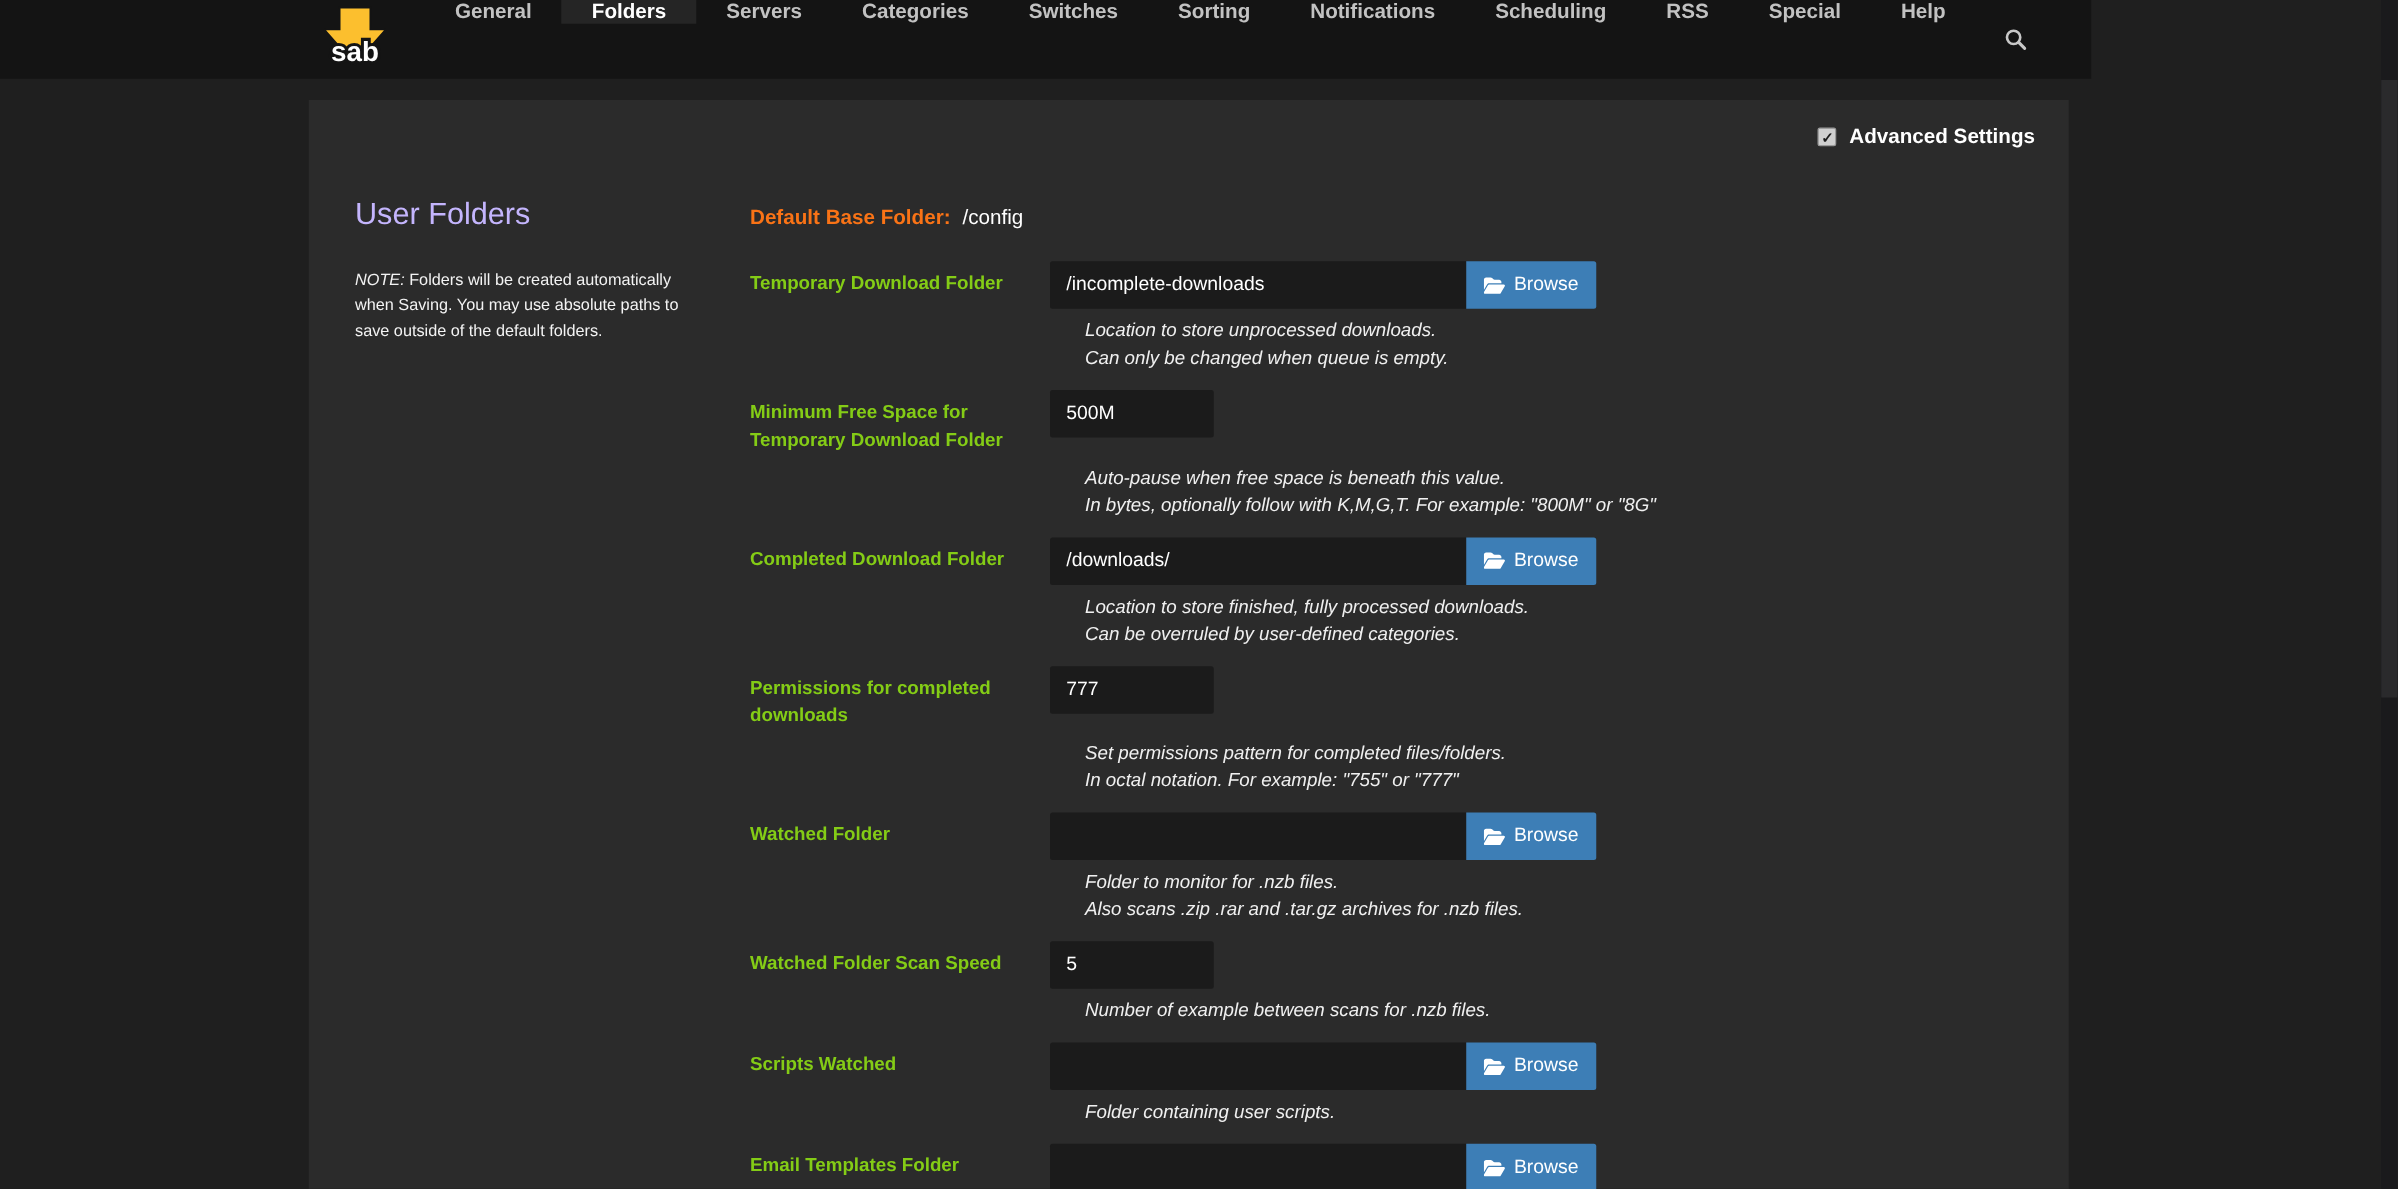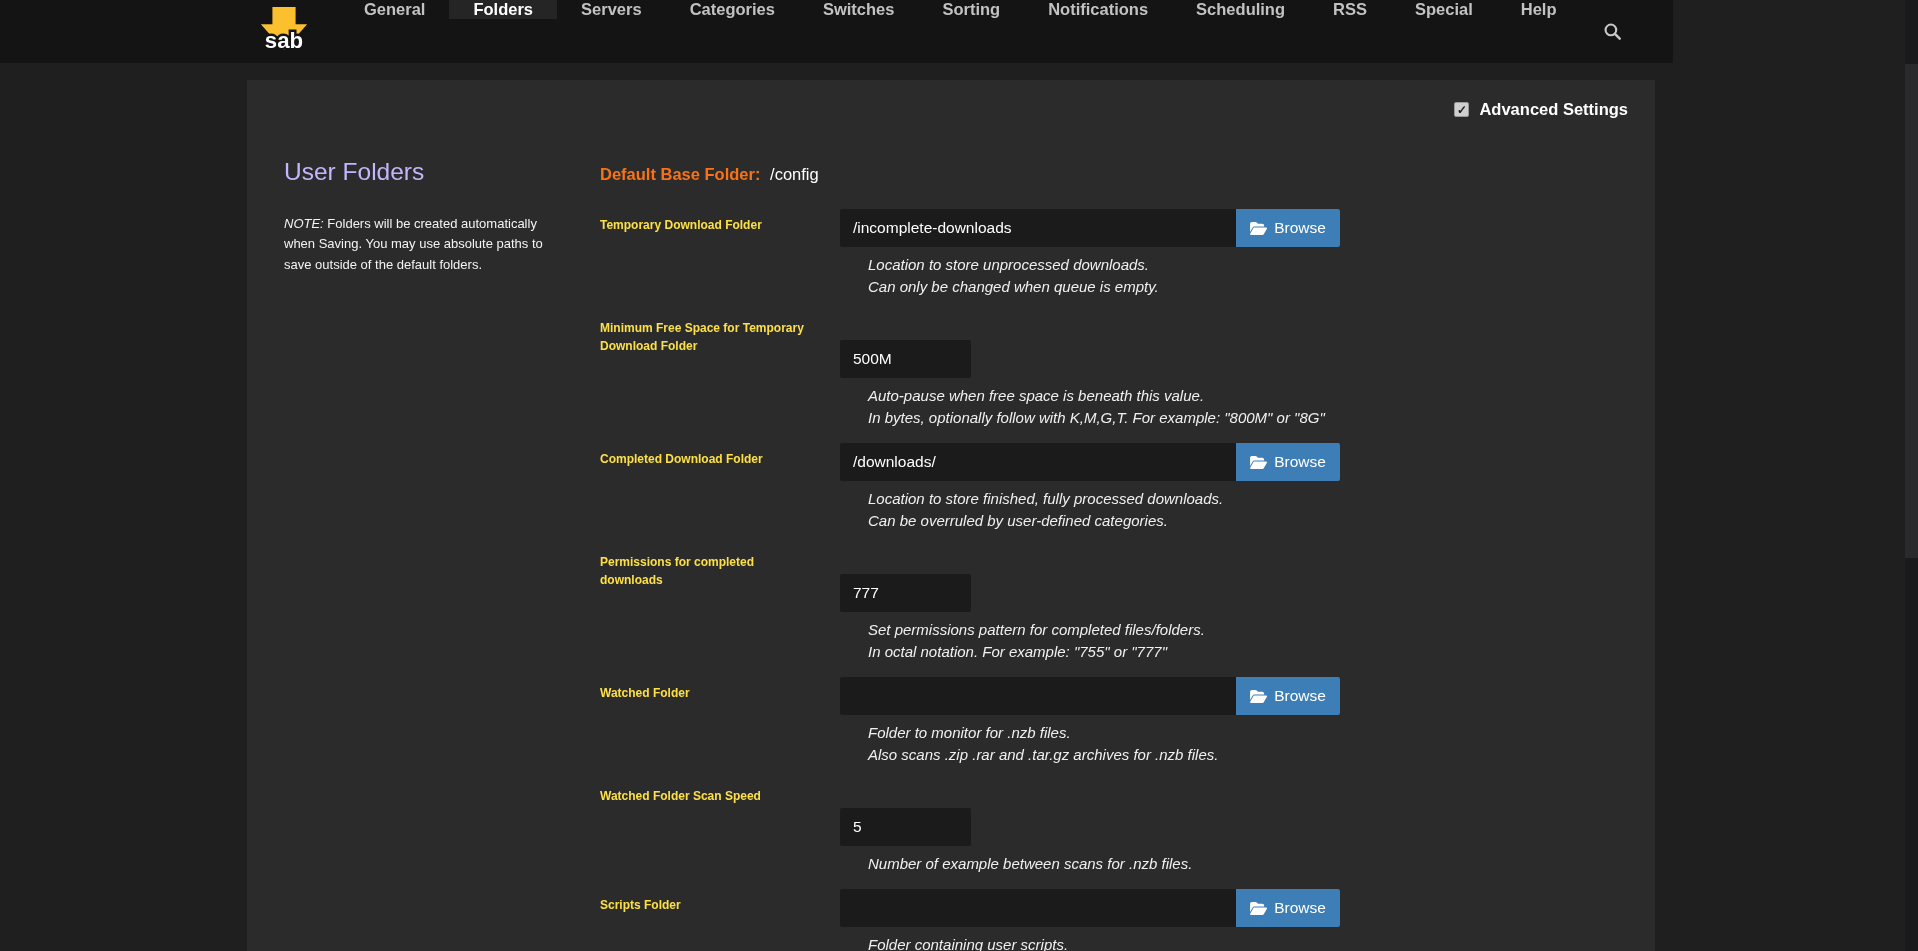--- a/index.html
+++ b/index.html
@@ -83,35 +83,35 @@
   
   .form-col { flex: 1; }
   .base-folder { margin-top: 7px; margin-bottom: 25px; font-size: 16.5px; }
   .base-folder-label { font-weight: 700; color: #f97316; }
   .base-folder-value { font-weight: 400; color: #ffffff; margin-left: 5px; }
 
   .field-row { margin-bottom: 14px; }
   .field-main { display: flex; align-items: flex-start; }
   .field-label {
     width: 240px; padding-right: 28px; padding-top: 7px;
-    font-size: 12px; font-weight: 700; color: #fde047;
+    font-size: 15px; font-weight: 700; color: #84cc16;
     line-height: 1.52;
     flex-shrink: 0;
   }
   .field-input {
-    height: 38px; width: 396px;
+    height: 38px; width: 333px;
     background: #1b1b1b;
     border: none; outline: none;
     border-radius: 2px 0 0 2px;
     color: #fff;
     font-family: "Liberation Sans", sans-serif;
     font-size: 15.5px;
     padding: 0 13px;
   }
-  .field-input.short { width: 131px; border-radius: 2px; margin-top: 28px; }
+  .field-input.short { width: 131px; border-radius: 2px; }
   .browse-btn {
     height: 38px; width: 104px;
     background: #3d7eb6;
     border: none; outline: none;
     border-radius: 0 2px 2px 0;
     color: #fff;
     font-family: "Liberation Sans", sans-serif;
     font-size: 15.5px;
     display: flex; align-items: center; justify-content: center;
     gap: 7px;
@@ -258,21 +258,21 @@
       <input class="field-input short" type="text" value="5" style="">
 
     </div>
     <div class="field-help">
               <div>Number of example between scans for .nzb files.</div>
             </div>
   </div>
 
   <div class="field-row">
     <div class="field-main">
-      <div class="field-label">Scripts Folder</div>
+      <div class="field-label">Scripts Watched</div>
       <input class="field-input" type="text" style="">
       <button class="browse-btn">
         <svg width="17" height="15" viewBox="0 0 576 512">
           <path fill="#ffffff" d="M88.7 223.8L0 375.8V96C0 60.7 28.7 32 64 32H181.5c17 0 33.3 6.7 45.3 18.7l26.5 26.5c12 12 28.3 18.7 45.3 18.7H416c35.3 0 64 28.7 64 64v32H144c-22.8 0-43.8 12.1-55.3 31.8zm27.6 16.1C122.1 230 132.6 224 144 224H544c11.5 0 22 6.1 27.7 16.1s5.7 22.2-.1 32.1l-112 192C453.9 474 443.4 480 432 480H32c-11.5 0-22-6.1-27.7-16.1s-5.7-22.2 .1-32.1l112-192z"></path>
         </svg>
         <span>Browse</span>
       </button>
     </div>
     <div class="field-help">
               <div>Folder containing user scripts.</div>

